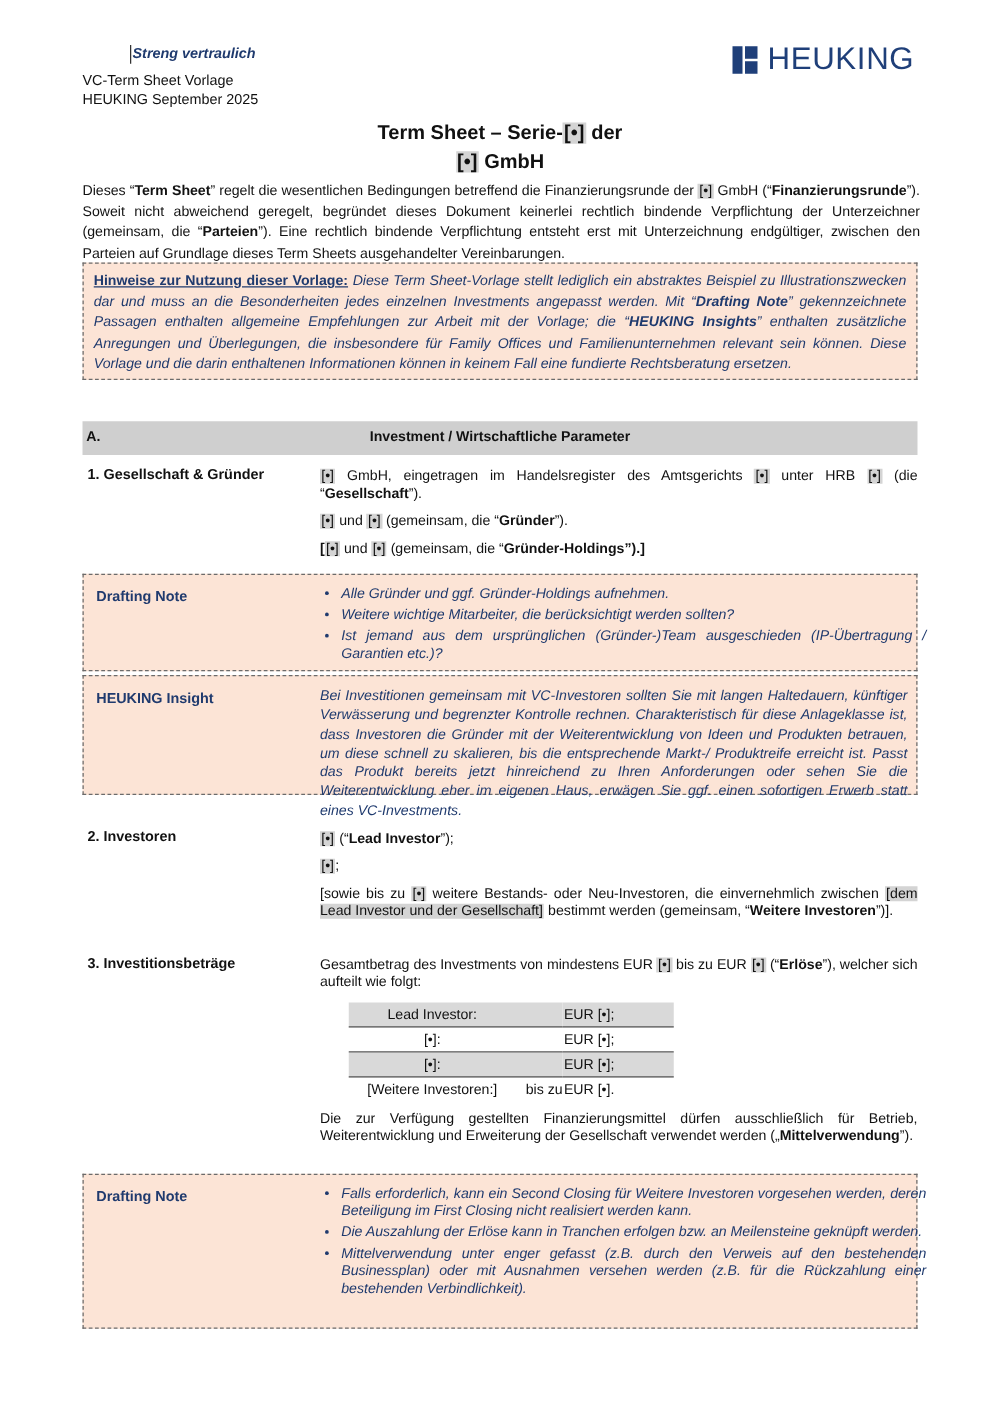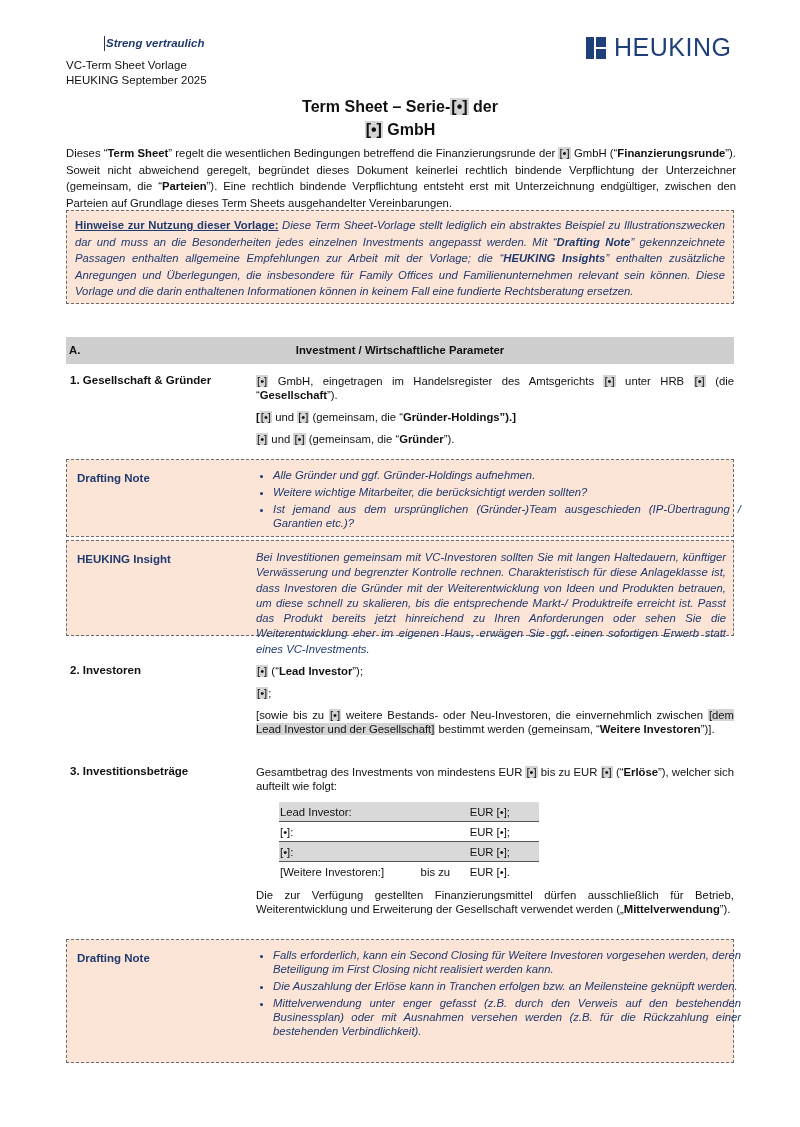--- a/index.html
+++ b/index.html
@@ -36,25 +36,25 @@
   .row-label { position: absolute; left: 70px; font-weight: bold; font-size: 11.5px; }
   .row-content { position: absolute; left: 256px; width: 478px; text-align: justify; line-height: 14px; font-size: 11.3px; }
   .row-content p { margin: 0 0 8px 0; }
 
   .dn-box .dn-label { position: absolute; left: 10px; top: 12px; font-weight: bold; color: #1f3a6e; font-size: 11.5px; }
   .dn-box ul { position: absolute; left: 188px; top: 8px; width: 468px; margin: 0; padding: 0 0 0 18px; color: #1f3a6e; font-style: italic; line-height: 14px; }
   .dn-box li { margin-bottom: 3px; text-align: justify; }
   .insight-text { position: absolute; left: 189px; top: 9px; width: 470px; color: #1f3a6e; font-style: italic; line-height: 15.3px; text-align: justify; }
 
   .alloc { position: absolute; left: 279px; top: 802px; width: 260px; border-collapse: collapse; font-size: 11.3px; }
-  .alloc td { padding: 2px 0 2px 1px; height: 15px; }
+  .alloc td { padding: 2px 0 2px 1px; height: 15px; text-align: center; }
   .alloc tr.shade td { background: #d9d9d9; }
   .alloc tr td { border-bottom: 1.5px solid #555; }
   .alloc tr:last-child td { border-bottom: none; }
-  .alloc td.amt { text-align: right; padding-right: 29px; }
+  .alloc td.amt { text-align: left; padding-right: 29px; }
 </style>
 </head>
 <body>
 
 <div class="page">
 
   <div class="hdr-left">
     <div class="confidential">Streng vertraulich</div>
     <div style="height:7px"></div>
     <div class="hdr-line">VC-Term Sheet Vorlage</div>
@@ -88,22 +88,22 @@
   </div>
 
   <div class="section-bar">
     <span class="section-letter">A.</span>
     <span class="section-title">Investment / Wirtschaftliche Parameter</span>
   </div>
 
   <div class="row-label" style="top:374px;">1.  Gesellschaft &amp; Gründer</div>
   <div class="row-content" style="top:374px;">
     <p><span class="ph">[•]</span><span> GmbH, eingetragen im Handelsregister des Amtsgerichts </span><span class="ph">[•]</span><span> unter HRB </span><span class="ph">[•]</span><span> (die “</span><b>Gesellschaft</b><span>”).</span></p>
+    <p><span class="ph">[•]</span><span> und </span><span class="ph">[•]</span><span> (gemeinsam, die “</span><b>Gründer</b><span>”).</span></p>
     <p><b>[</b><span class="ph">[•]</span><span> und </span><span class="ph">[•]</span><span> (gemeinsam, die “</span><b>Gründer-Holdings</b><b>”).]</b></p>
-    <p><span class="ph">[•]</span><span> und </span><span class="ph">[•]</span><span> (gemeinsam, die “</span><b>Gründer</b><span>”).</span></p>
   </div>
 
   <div class="note-box dn-box" style="top:459px; height:78px;">
     <div class="dn-label">Drafting Note</div>
     <ul>
       <li>Alle Gründer und ggf. Gründer-Holdings aufnehmen.</li>
       <li>Weitere wichtige Mitarbeiter, die berücksichtigt werden sollten?</li>
       <li>Ist jemand aus dem ursprünglichen (Gründer-)Team ausgeschieden (IP-Übertragung / Garantien etc.)?</li>
     </ul>
   </div>

